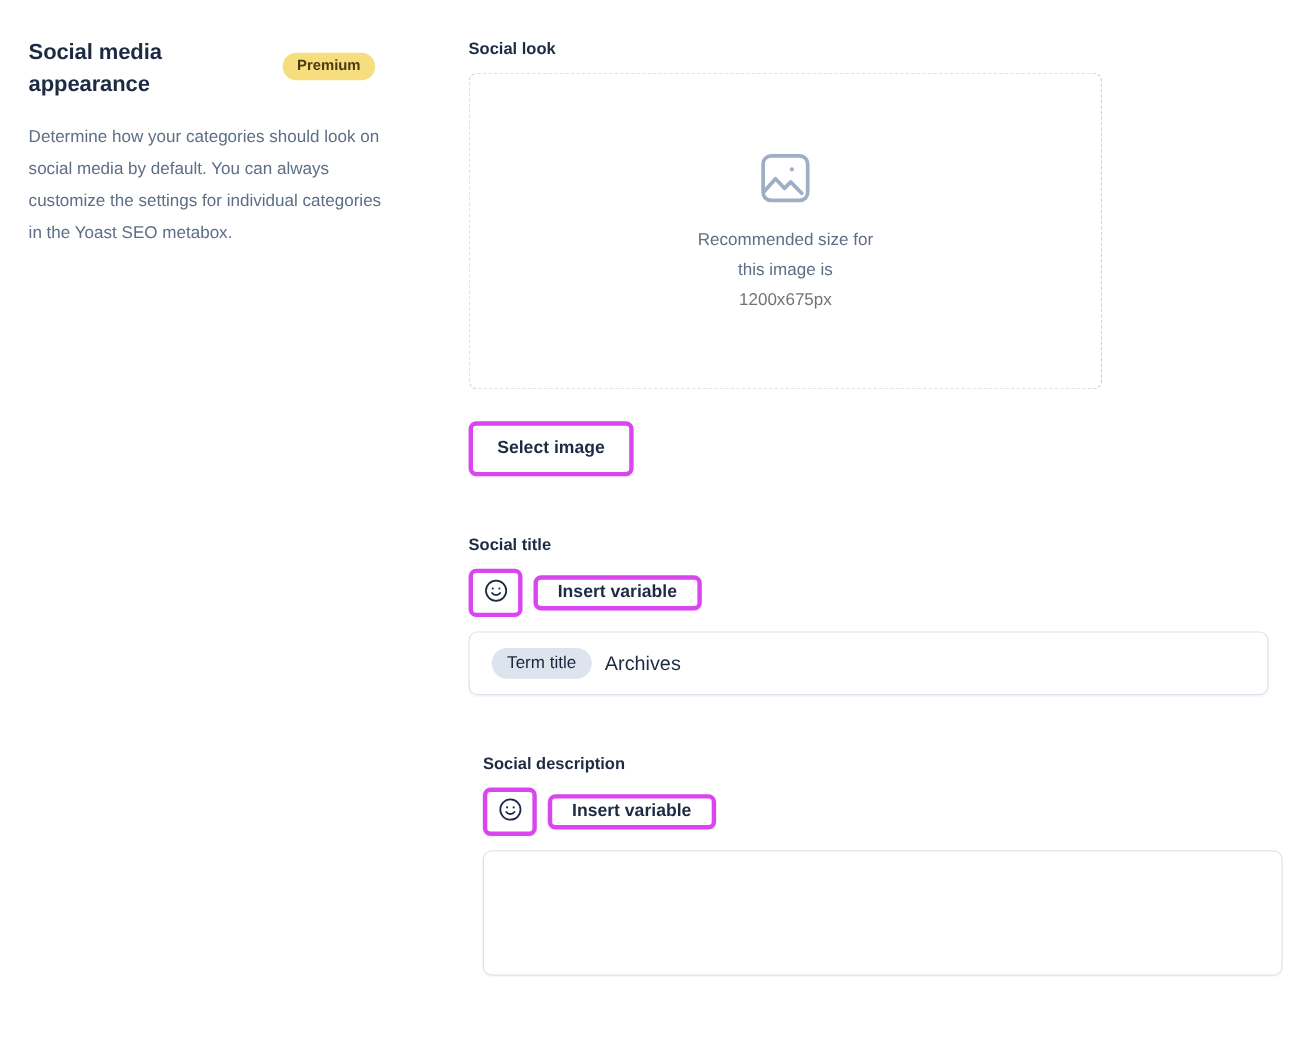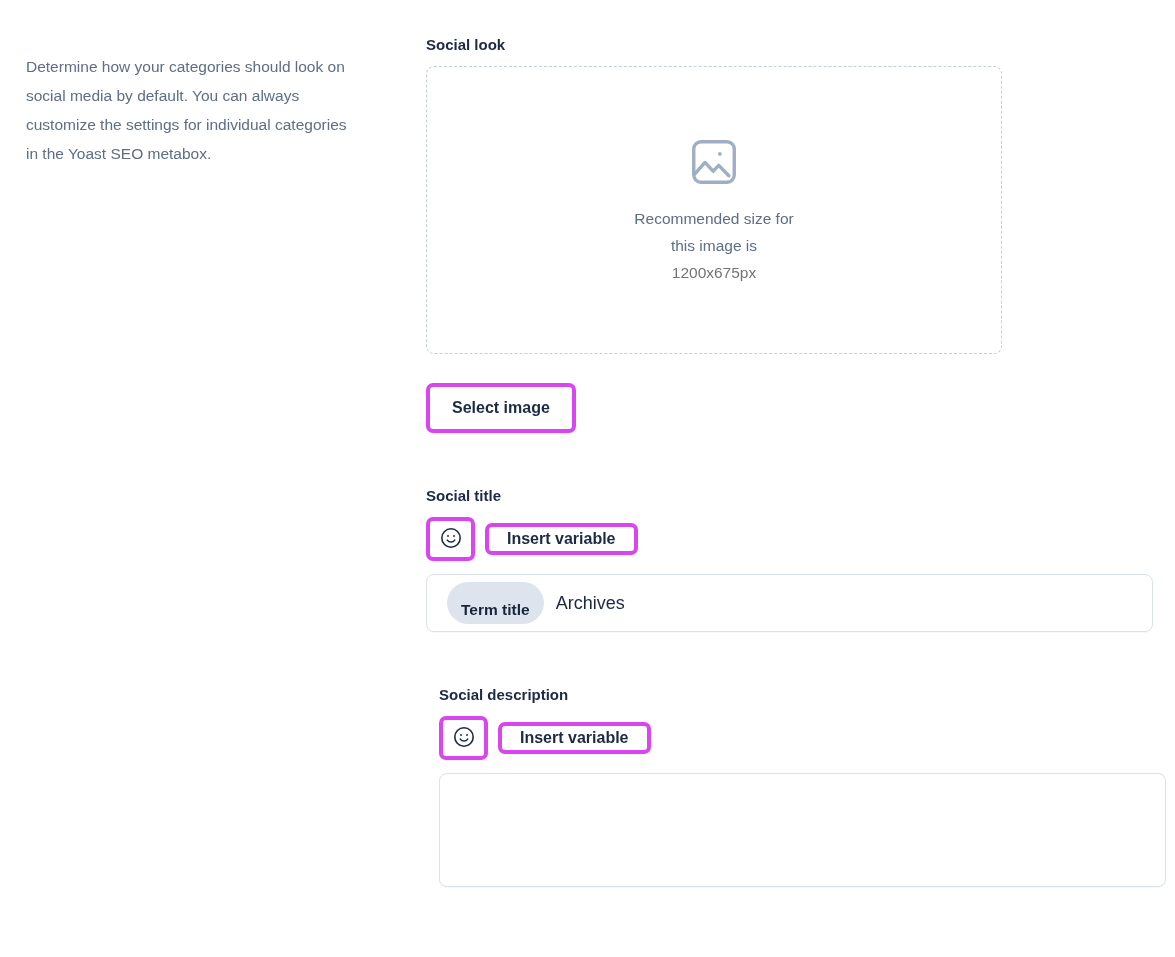--- a/index.html
+++ b/index.html
@@ -148,23 +148,23 @@
     background: #ffffff;
     display: flex;
     align-items: center;
     padding: 0 20px;
     box-shadow: 0 1px 1px rgba(30, 45, 70, 0.03);
   }
   .chip {
     background: #dee4ee;
     color: #17253c;
     font-size: 15.5px;
-    font-weight: 700;
+    font-weight: 400;
     border-radius: 999px;
-    padding: 20px 14px 6px 14px;
+    padding: 6px 14px 6px 14px;
     line-height: 1;
     display: inline-block;
   }
   .input-plain-text {
     font-size: 18px;
     color: #1c2a43;
     margin-left: 12px;
     line-height: 1;
   }
   .textarea-box {
@@ -177,20 +177,24 @@
     box-shadow: 0 1px 1px rgba(30, 45, 70, 0.03);
   }
 
   .block-social-title { margin-top: 52px; }
   .block-social-desc  { margin-top: 52px; margin-left: 13px; }
 </style>
 </head>
 <body>
 
 <div class="left-col">
+  <div class="title-row">
+    <h2 class="section-title">Social media appearance</h2>
+    <span class="premium-badge">Premium</span>
+  </div>
   <p class="section-desc">Determine how your categories should look on social media by default. You can always customize the settings for individual categories in the Yoast SEO metabox.</p>
 </div>
 
 <div class="right-col">
 
   <div>
     <span class="field-label">Social look</span>
 
     <div class="dropzone">
       <span class="dropzone-icon">

